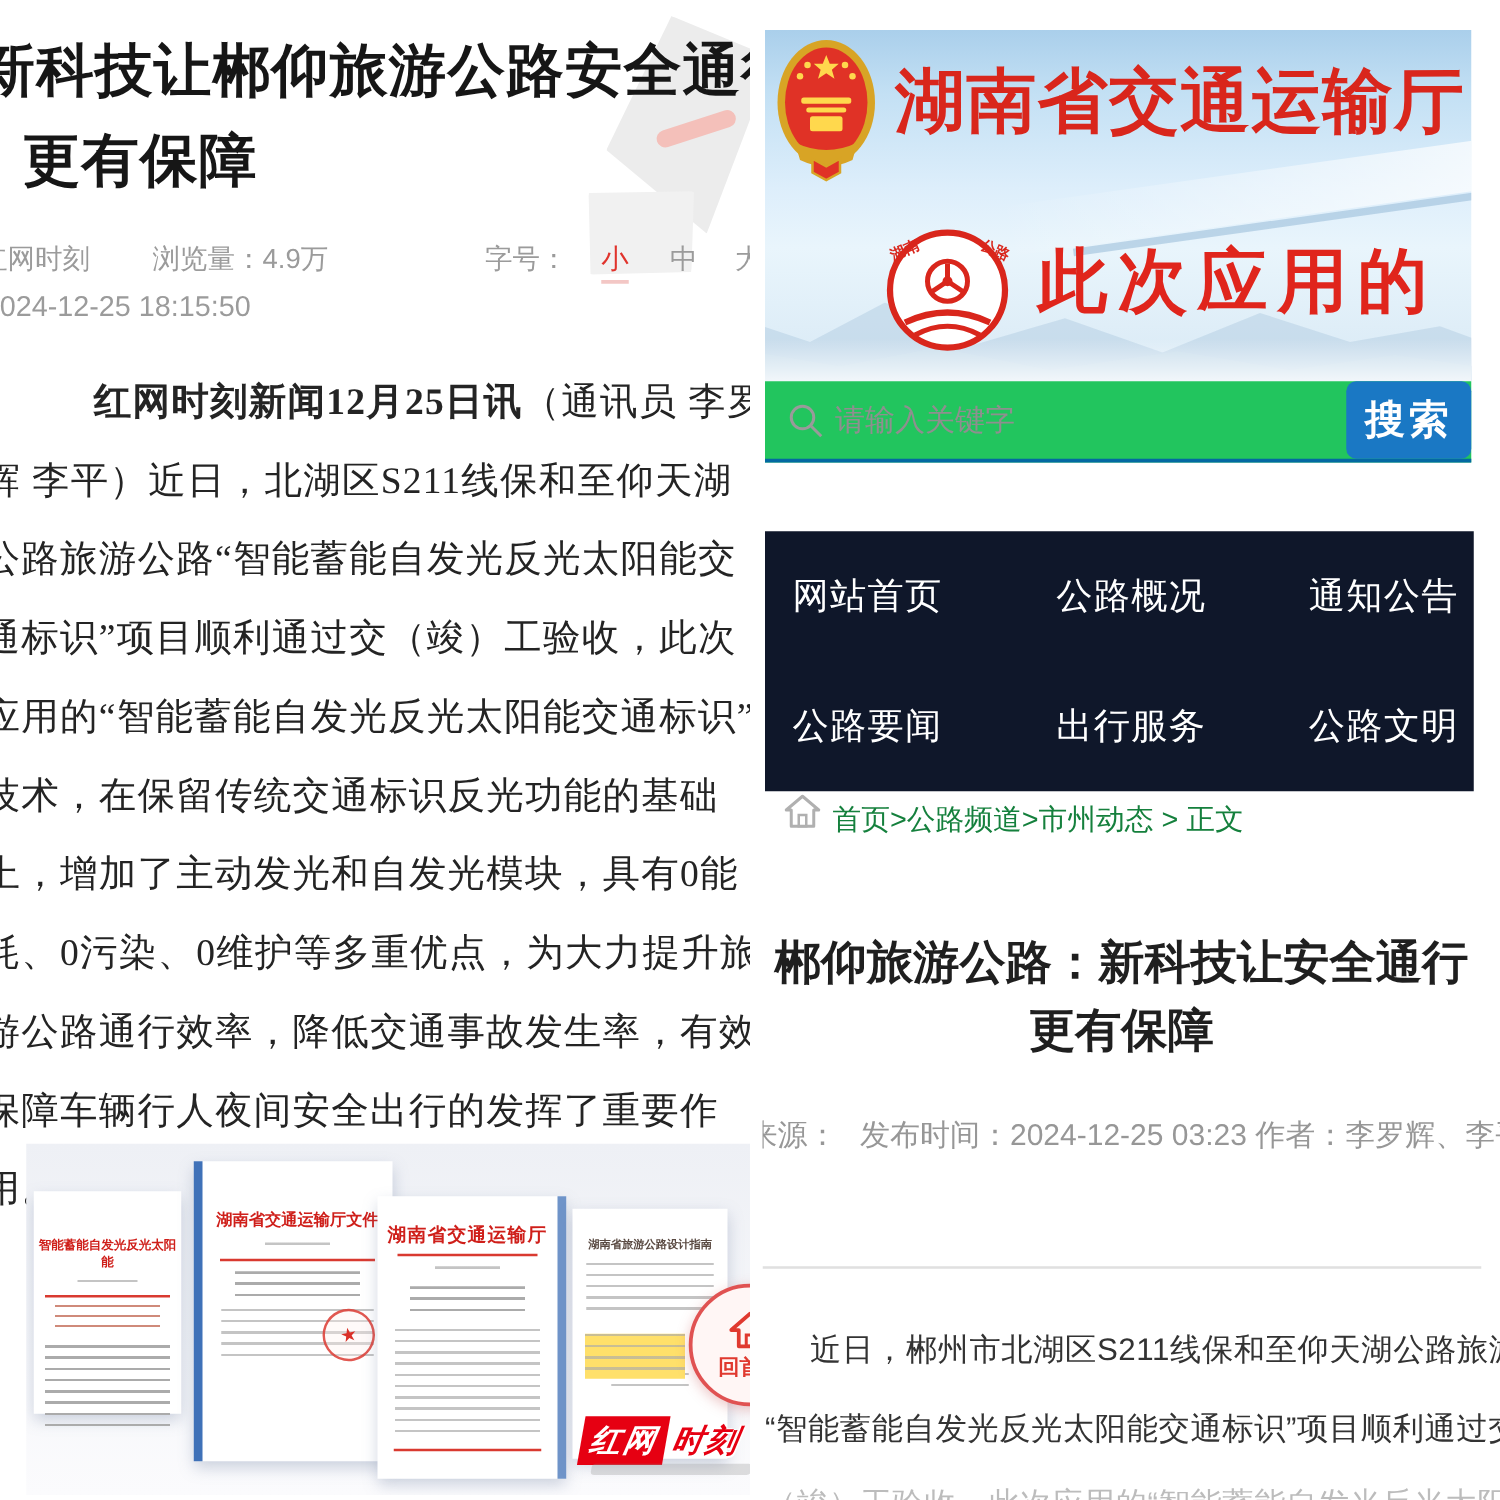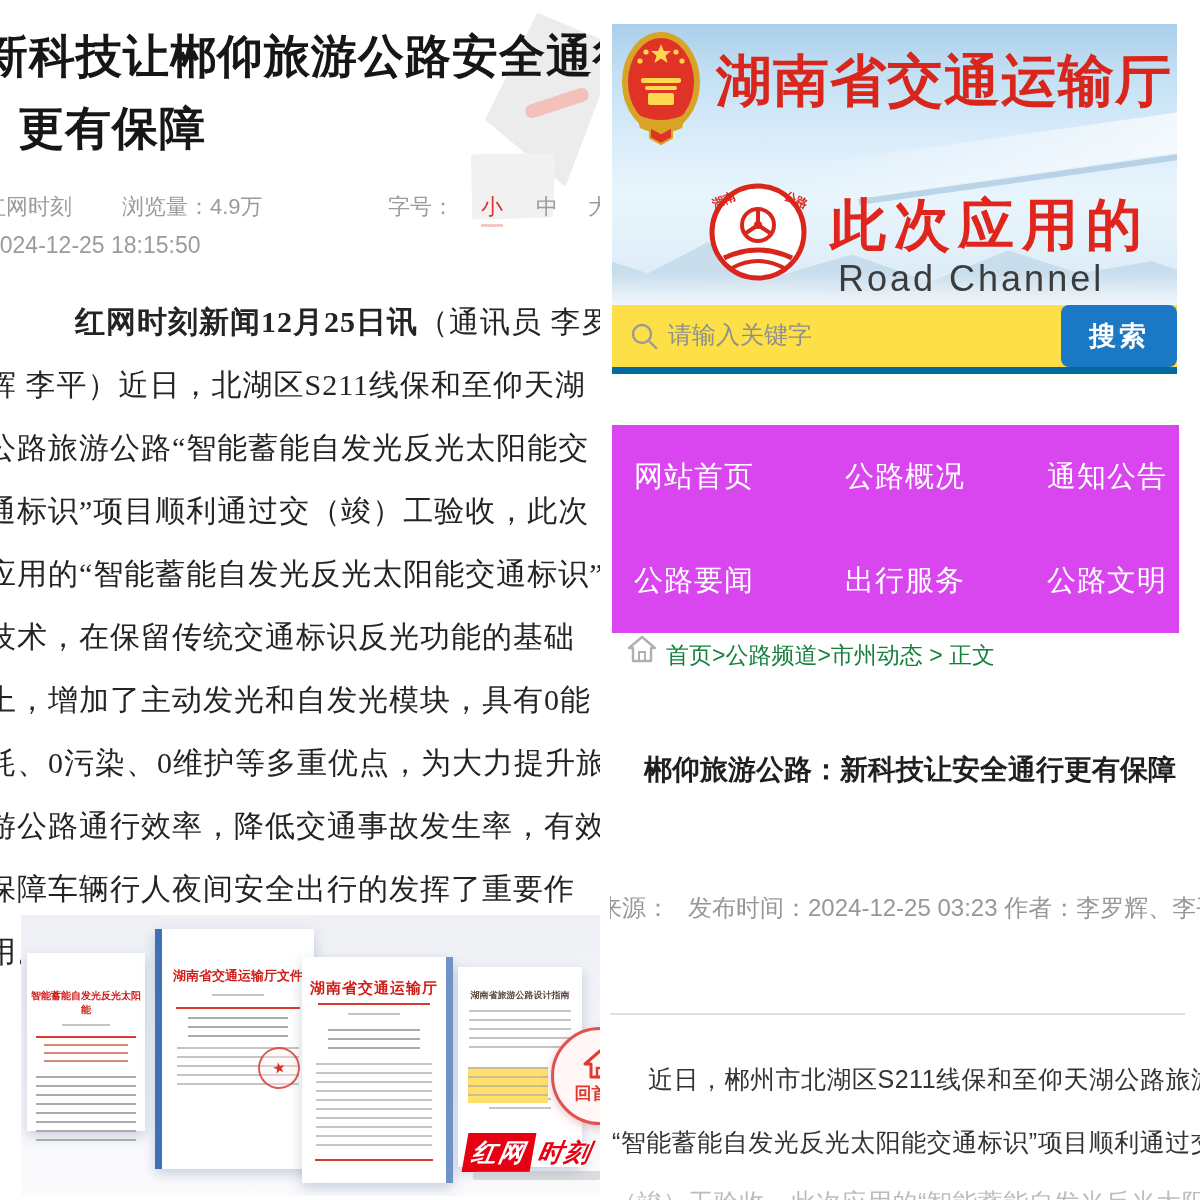--- a/index.html
+++ b/index.html
@@ -69,32 +69,32 @@
         background:linear-gradient(rgba(255,255,255,0),rgba(255,255,255,.75));}
   .org-cn{position:absolute;left:104px;top:20px;font-size:56px;font-weight:bold;color:#d9261c;
           letter-spacing:1px;white-space:nowrap;}
   .org-en{position:absolute;left:106px;top:104px;font-size:20px;font-weight:bold;color:#d9261c;white-space:nowrap;}
   .roadlogo{position:absolute;left:96px;top:158px;}
   .seal-ch{position:absolute;color:#d9261c;font-size:12px;font-weight:bold;font-family:"Liberation Serif",serif;}
   .channel-cn{position:absolute;left:218px;top:164px;font-size:56px;font-weight:bold;color:#e0251c;
               letter-spacing:8px;white-space:nowrap;}
   .channel-en{position:absolute;left:226px;top:234px;font-size:36px;color:#3c3c3c;letter-spacing:3px;
               white-space:nowrap;}
-  .srow{position:absolute;left:2px;top:305px;width:565px;height:62px;background:#fde047;
-        border-bottom:7px solid #0369a1;display:flex;align-items:flex-end;}
+  .srow{position:absolute;left:2px;top:305px;width:565px;height:62px;background:#22c55e;
+        border-bottom:3px solid #0369a1;display:flex;align-items:flex-start;}
   .srch-in{flex:1;height:100%;border:none;outline:none;background:transparent;
            font-size:24px;color:#333;padding-left:56px;font-family:"Liberation Sans",sans-serif;}
   .srch-in::placeholder{color:#8f8f8f;}
   .mag{position:absolute;left:18px;top:17px;}
-  .sbtn{width:116px;height:62px;background:#1a78c4;border-radius:8px;color:#fff;font-size:27px;
+  .sbtn{width:100px;height:62px;background:#1a78c4;border-radius:8px;color:#fff;font-size:32px;
         font-weight:bold;display:flex;align-items:center;justify-content:center;letter-spacing:3px;cursor:pointer;}
-  .nav{position:absolute;left:2px;top:425px;width:567px;height:208px;background:#d946ef;}
+  .nav{position:absolute;left:2px;top:425px;width:567px;height:208px;background:#0f172a;}
   .nav .ni{position:absolute;color:#fff;font-size:29px;letter-spacing:1px;white-space:nowrap;cursor:pointer;}
   .crumb-txt{position:absolute;left:56px;top:640px;font-size:23px;color:#15803d;white-space:nowrap;cursor:pointer;}
-  .rtitle{position:absolute;top:742px;left:8px;width:558px;text-align:right;font-size:28px;
+  .rtitle{position:absolute;top:742px;left:8px;width:558px;text-align:center;font-size:37px;
           font-weight:bold;color:#1f1f1f;line-height:55px;}
   .rmeta{position:absolute;top:892px;left:-12px;width:614px;text-align:center;font-size:24px;
          color:#979797;white-space:nowrap;}
   .rmeta .gap{display:inline-block;width:18px;}
   .rfont{position:absolute;top:957px;left:0;width:575px;text-align:center;font-size:24px;
          color:#8f8f8f;white-space:nowrap;}
   .rfont span{margin:0 5px;}
   .fo-blue{color:#2e6da5;cursor:pointer;}
   .rdivider{position:absolute;top:1013px;left:0;width:575px;height:2px;background:#e0e0e0;}
   .rbody-line{position:absolute;font-size:25px;color:#333;letter-spacing:.5px;white-space:nowrap;}
@@ -221,21 +221,20 @@
         <circle cx="50" cy="43" r="16" fill="none" stroke="#d9261c" stroke-width="4"></circle>
         <path d="M50 43 L50 29 M50 43 L38 51 M50 43 L62 51" stroke="#d9261c" stroke-width="4" fill="none"></path>
         <circle cx="50" cy="43" r="4" fill="#d9261c"></circle>
         <path d="M16 76 Q50 60 84 76" stroke="#d9261c" stroke-width="5" fill="none"></path>
         <path d="M24 86 Q50 72 76 86" stroke="#d9261c" stroke-width="4" fill="none"></path>
       </svg>
       <span class="seal-ch" style="left:100px;top:168px;transform:rotate(-24deg);">湖南</span>
       <span class="seal-ch" style="left:172px;top:168px;transform:rotate(24deg);">公路</span>
 
       <div class="channel-cn">此次应用的</div>
-      <div class="channel-en">Road Channel</div>
     </div>
 
     <div class="srow">
       <svg class="mag" width="30" height="30" viewBox="0 0 30 30">
         <circle cx="12" cy="12" r="9" fill="none" stroke="#9a9a9a" stroke-width="2.4"></circle>
         <line x1="19" y1="19" x2="27" y2="27" stroke="#9a9a9a" stroke-width="2.4"></line>
       </svg>
       <input class="srch-in" type="text" readonly="" placeholder="请输入关键字" style="">
       <div class="sbtn">搜索</div>
     </div>

